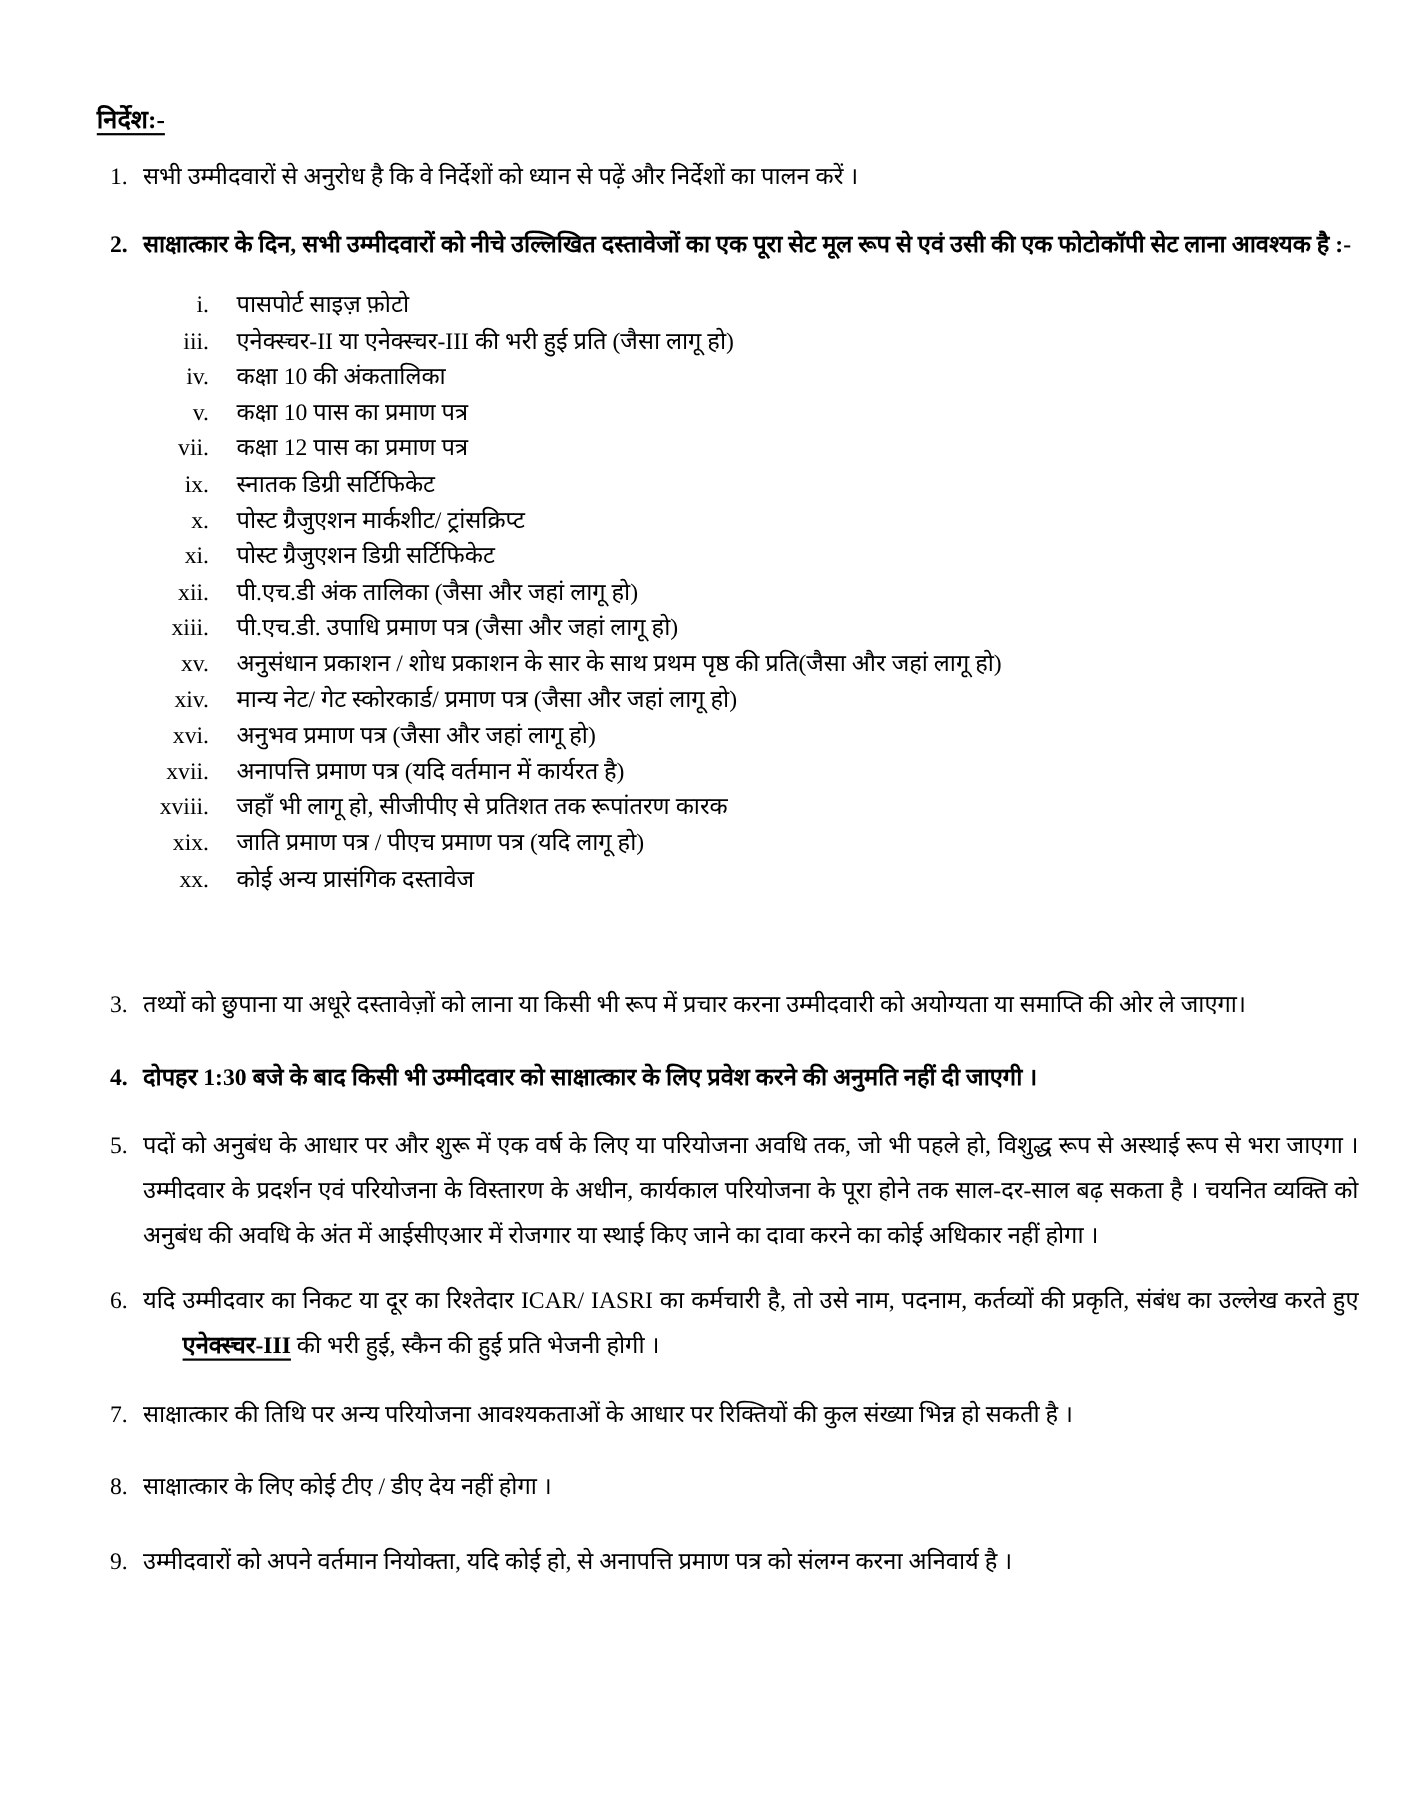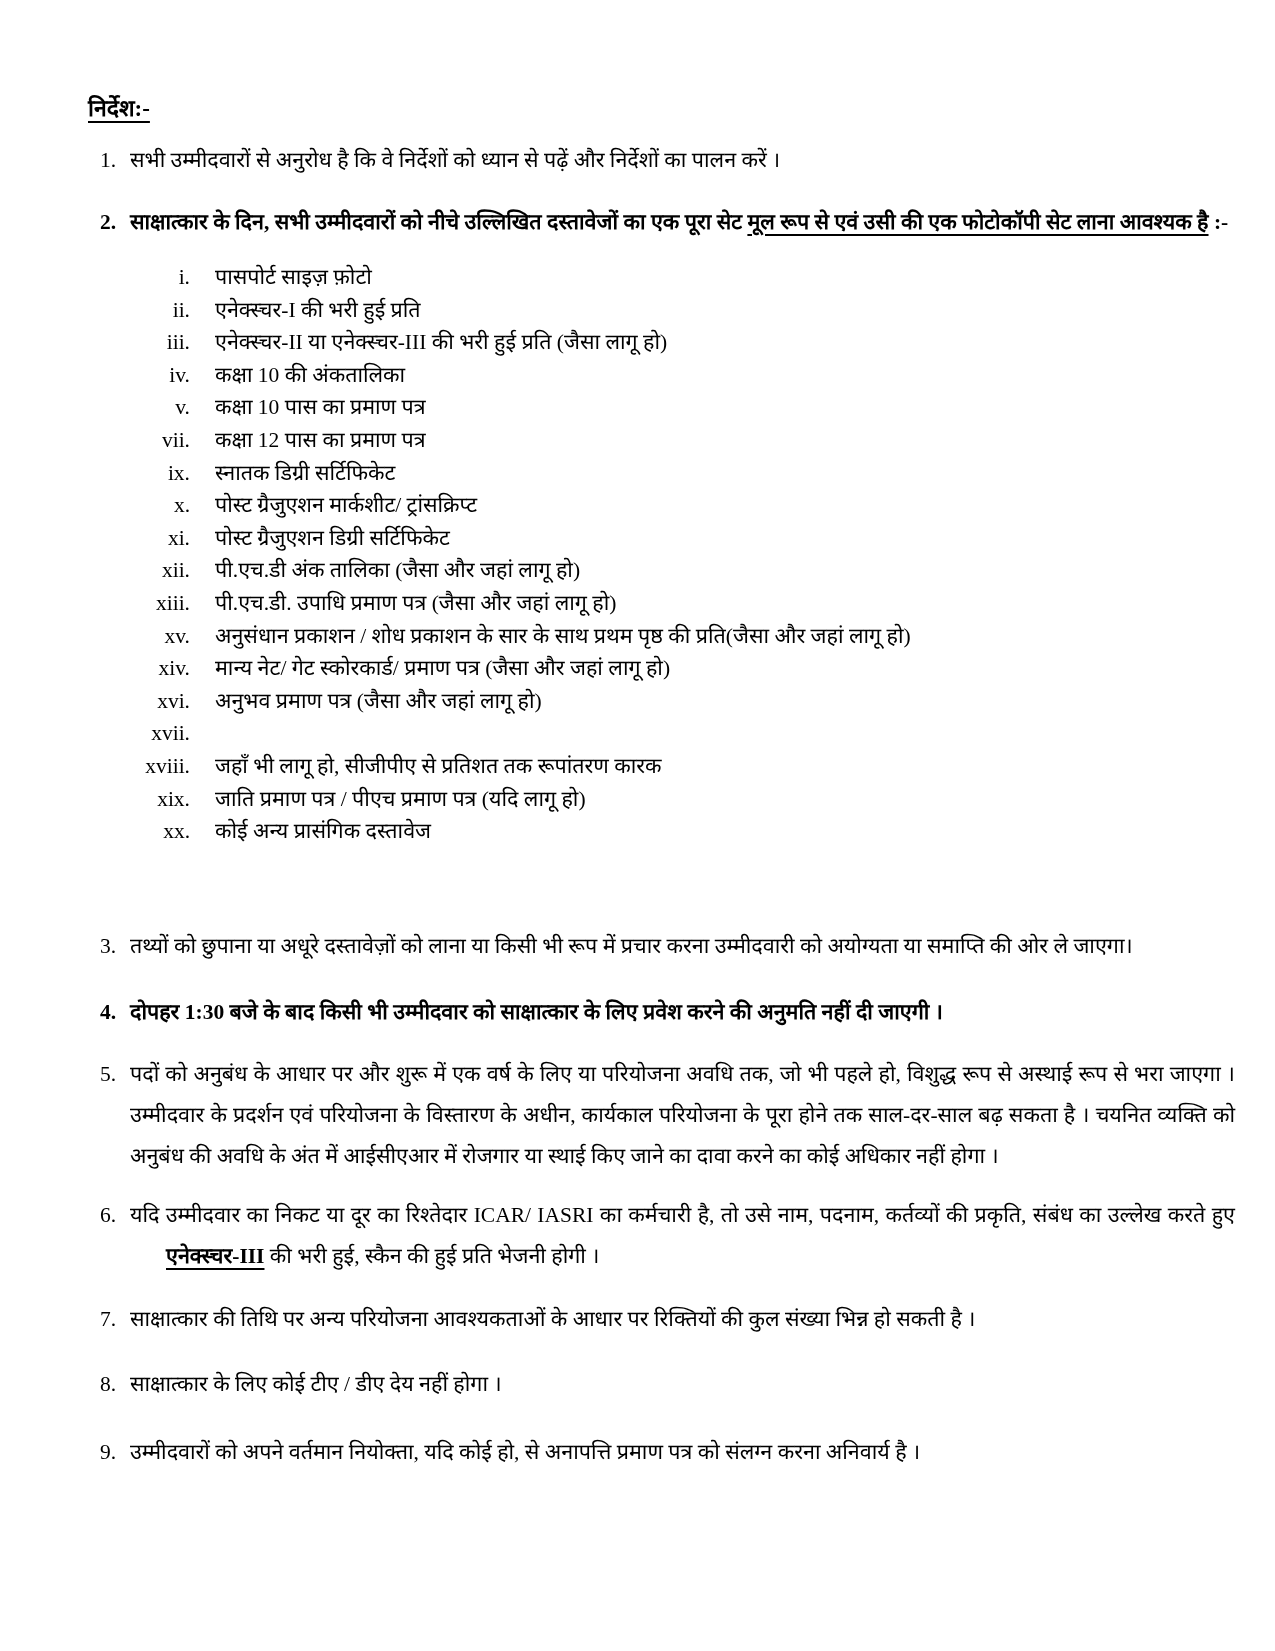--- a/index.html
+++ b/index.html
@@ -37,21 +37,20 @@
   .m-after-2 { margin-bottom: 18px; }
   .m-after-list { margin-bottom: 78px; }
   .m-after-3 { margin-bottom: 26px; }
   .m-after-4 { margin-bottom: 22px; }
   .m-after-5 { margin-bottom: 18px; }
   .m-after-6 { margin-bottom: 22px; }
   .m-after-7 { margin-bottom: 25px; }
   .m-after-8 { margin-bottom: 28px; }
 
   .u {
-    text-decoration: underline;
     text-underline-offset: 5px;
     margin-top: 26px;
   }
   .anx {
     font-weight: bold;
     text-decoration: underline;
     text-underline-offset: 5px;
     margin-left: 36px;
   }
 
@@ -77,24 +76,20 @@
       <span class="num">2.</span>
       <p class="txt just"><span>साक्षात्कार के दिन, सभी उम्मीदवारों को नीचे उल्लिखित दस्तावेजों का एक पूरा सेट </span><span class="u">मूल रूप से एवं उसी की एक फोटोकॉपी सेट लाना आवश्यक है</span><span> :-</span></p>
     </div>
 
     <ol class="doc-list m-after-list" id="doc-list">
   <li class="ritem">
     <span class="rnum">i.</span>
     <span class="rtxt">पासपोर्ट साइज़ फ़ोटो</span>
   </li>
 
-  <li class="ritem">
-    <span class="rnum">ii.</span>
-    <span class="rtxt">एनेक्स्चर-I की भरी हुई प्रति</span>
-  </li>
 
   <li class="ritem">
     <span class="rnum">iii.</span>
     <span class="rtxt">एनेक्स्चर-II या एनेक्स्चर-III की भरी हुई प्रति (जैसा लागू हो)</span>
   </li>
 
   <li class="ritem">
     <span class="rnum">iv.</span>
     <span class="rtxt">कक्षा 10 की अंकतालिका</span>
   </li>
@@ -146,20 +141,21 @@
     <span class="rtxt">मान्य नेट/ गेट स्कोरकार्ड/ प्रमाण पत्र (जैसा और जहां लागू हो)</span>
   </li>
 
   <li class="ritem">
     <span class="rnum">xvi.</span>
     <span class="rtxt">अनुभव प्रमाण पत्र (जैसा और जहां लागू हो)</span>
   </li>
 
   <li class="ritem">
     <span class="rnum">xvii.</span>
+    <span class="rtxt">अनापत्ति प्रमाण पत्र (यदि वर्तमान में कार्यरत है)</span>
   </li>
 
   <li class="ritem">
     <span class="rnum">xviii.</span>
     <span class="rtxt">जहाँ भी लागू हो, सीजीपीए से प्रतिशत तक रूपांतरण कारक</span>
   </li>
 
   <li class="ritem">
     <span class="rnum">xix.</span>
     <span class="rtxt">जाति प्रमाण पत्र / पीएच प्रमाण पत्र (यदि लागू हो)</span>

